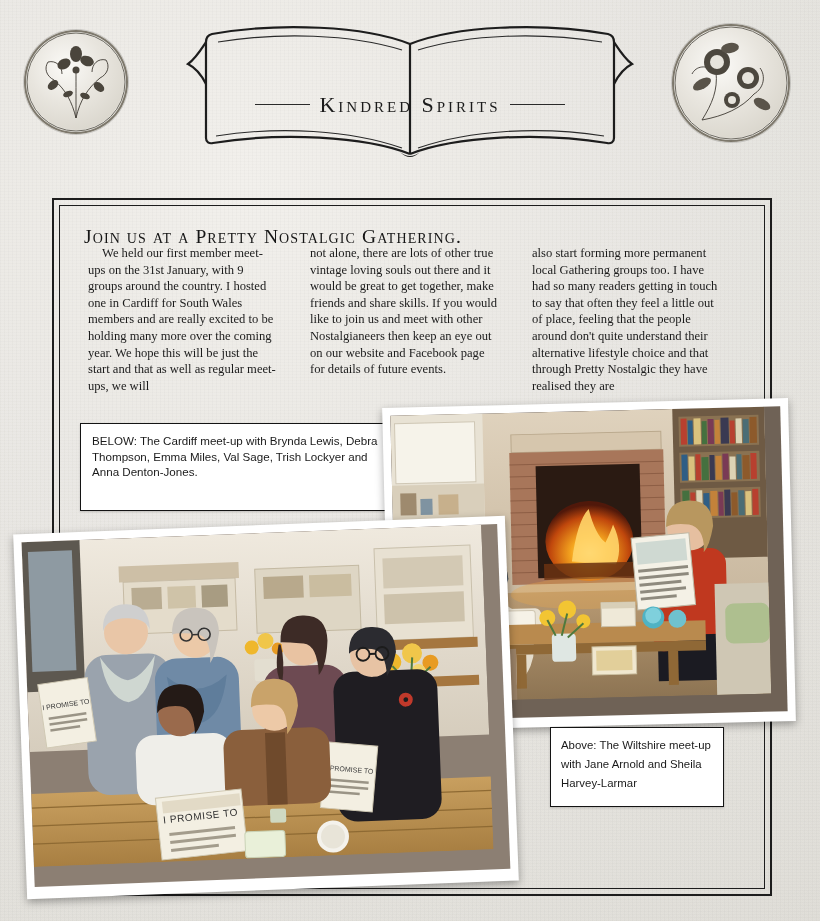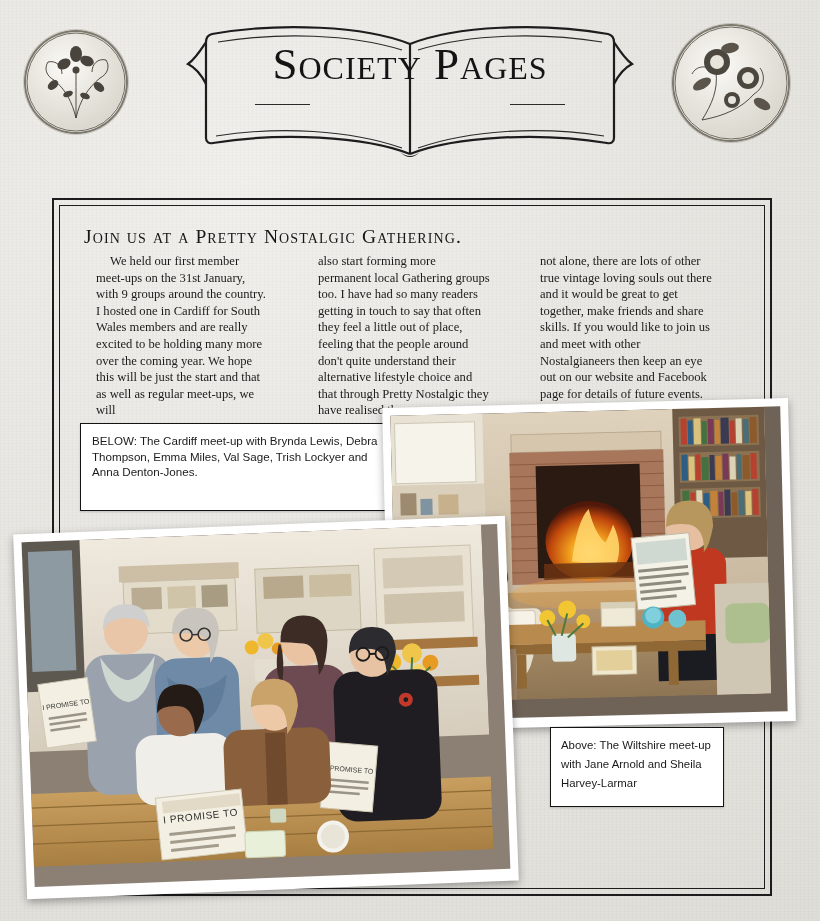--- a/index.html
+++ b/index.html
@@ -110,21 +110,21 @@
     gap: 24px;
   }
   .col {
     width: 198px;
     font-family: "Liberation Serif", serif;
     font-size: 12.6px;
     line-height: 16.6px;
     color: #1b1b1b;
     text-align: left;
   }
-  .col p { margin: 12px; }
+  .col p { margin: 4px; }
   .col.first p { text-indent: 14px; }
 
   
   .caption-box {
     position: absolute;
     background: #ffffff;
     border: 1px solid #141414;
     box-shadow: 0 1px 2px rgba(0,0,0,0.18);
     font-family: "Liberation Sans", sans-serif;
     color: #1a1a1a;
@@ -246,40 +246,40 @@
         <path d="M452 24 C390 14 320 16 268 32"></path>
         <path d="M66 118 C130 108 200 112 252 130"></path>
         <path d="M454 118 C390 108 320 112 268 130"></path>
       </g>
       <g fill="#1d1d1d">
         <path d="M250 134 q10 8 20 0 q-10 10 -20 0 z"></path>
       </g>
     </svg>
   </div>
 
-  <div class="masthead-title">Society Pages</div>
   <div class="sub-rule left"></div>
   <div class="sub-rule right"></div>
+  <div class="masthead-sub">Kindred Spirits</div>
 </div>
 
 <div class="frame-outer">
   <div class="frame-inner"></div>
 </div>
 
 <div class="headline">Join us at a Pretty Nostalgic Gathering.</div>
 
 <div class="columns">
   <div class="col first">
     <p>We held our first member meet-ups on the 31st January, with 9 groups around the country. I hosted one in Cardiff for South Wales members and are really excited to be holding many more over the coming year. We hope this will be just the start and that as well as regular meet-ups, we will</p>
   </div>
   <div class="col">
+    <p>not alone, there are lots of other true vintage loving souls out there and it would be great to get together, make friends and share skills.  If you would like to join us and meet with other Nostalgianeers then keep an eye out on our website and Facebook page for details of future events.</p>
+  </div>
+  <div class="col">
     <p>also start forming more permanent local Gathering groups too.  I have had so many readers getting in touch to say that often they feel a little out of place, feeling that the people around don't quite understand their alternative lifestyle choice and that through Pretty Nostalgic they have realised they are</p>
-  </div>
-  <div class="col">
-    <p>not alone, there are lots of other true vintage loving souls out there and it would be great to get together, make friends and share skills.  If you would like to join us and meet with other Nostalgianeers then keep an eye out on our website and Facebook page for details of future events.</p>
   </div>
 </div>
 
 <div class="caption-box caption-below">BELOW: The Cardiff meet-up with Brynda Lewis, Debra Thompson, Emma Miles, Val Sage, Trish Lockyer and Anna Denton-Jones.</div>
 
 <div class="photo photo-fire">
   <div class="fire-scene">
     <svg width="374" height="287" viewBox="0 0 374 287" style="display:block">
       <defs>
         <linearGradient id="wallG" x1="0" y1="0" x2="0" y2="1">

